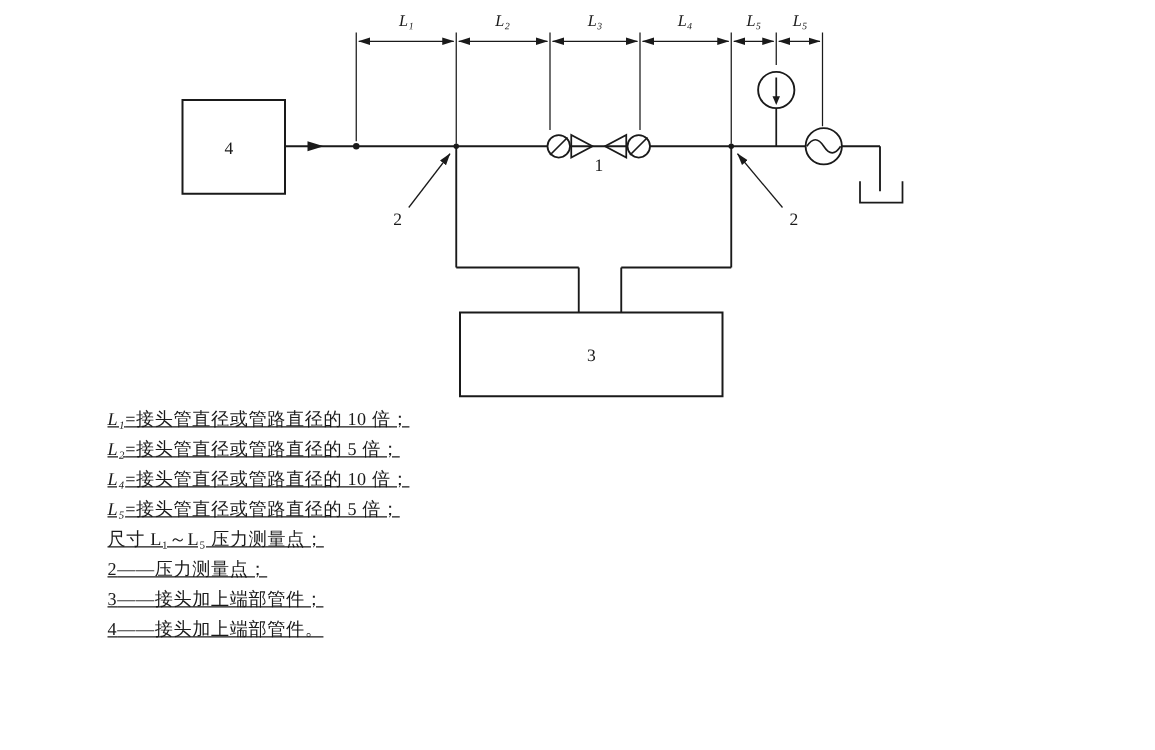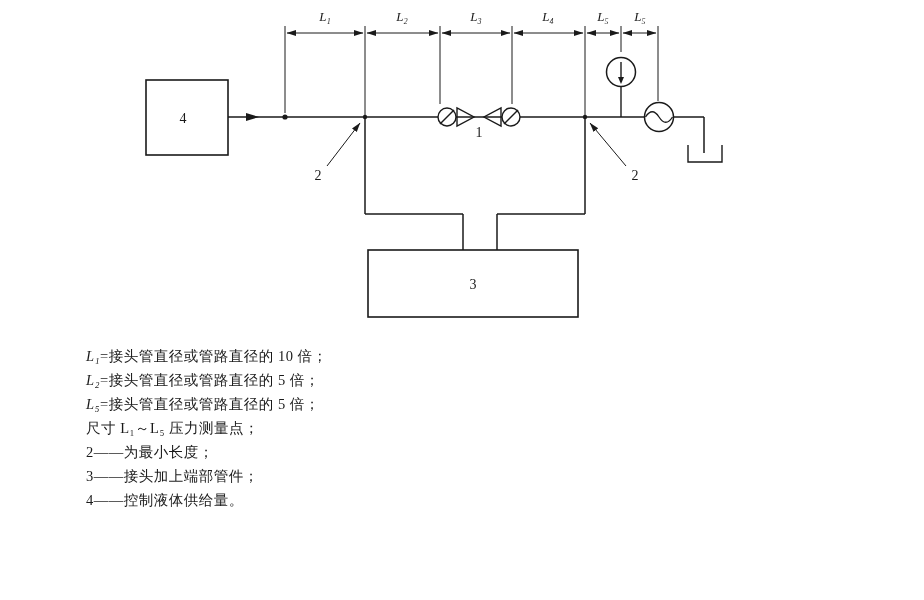--- a/index.html
+++ b/index.html
@@ -31,25 +31,26 @@
   }
   .dim-label {
     font-style: italic;
     font-size: 13px;
   }
   .num-label {
     font-size: 14px;
   }
   .legend {
     position: absolute;
-    top: 344px;
+    top: 324px;
     left: 86px;
     font-size: 14.5px;
     line-height: 24px;
     letter-spacing: 0.5px;
+    text-decoration: underline;
   }
   .legend-line {
     white-space: nowrap;
     height: 24px;
   }
   .legend-sym {
     font-size: 14.5px;
   }
   .sym-italic .legend-sym {
     font-style: italic;
@@ -164,29 +165,32 @@
   </div>
 
   <div class="legend">
     <div class="legend-line sym-italic">
       <span class="legend-sym">L₁</span><span>=接头管直径或管路直径的 10 倍；</span>
     </div>
     <div class="legend-line sym-italic">
       <span class="legend-sym">L₂</span><span>=接头管直径或管路直径的 5 倍；</span>
     </div>
     <div class="legend-line sym-italic">
+      <span class="legend-sym">L₄</span><span>=接头管直径或管路直径的 10 倍；</span>
+    </div>
+    <div class="legend-line sym-italic">
       <span class="legend-sym">L₅</span><span>=接头管直径或管路直径的 5 倍；</span>
     </div>
     <div class="legend-line">
       <span class="legend-sym"></span><span>尺寸 L₁～L₅ 压力测量点；</span>
     </div>
     <div class="legend-line">
-      <span class="legend-sym">2</span><span>——为最小长度；</span>
+      <span class="legend-sym">2</span><span>——压力测量点；</span>
     </div>
     <div class="legend-line">
       <span class="legend-sym">3</span><span>——接头加上端部管件；</span>
     </div>
     <div class="legend-line">
-      <span class="legend-sym">4</span><span>——控制液体供给量。</span>
+      <span class="legend-sym">4</span><span>——接头加上端部管件。</span>
     </div>
   </div>
 
 </div>
 
 </body></html>

